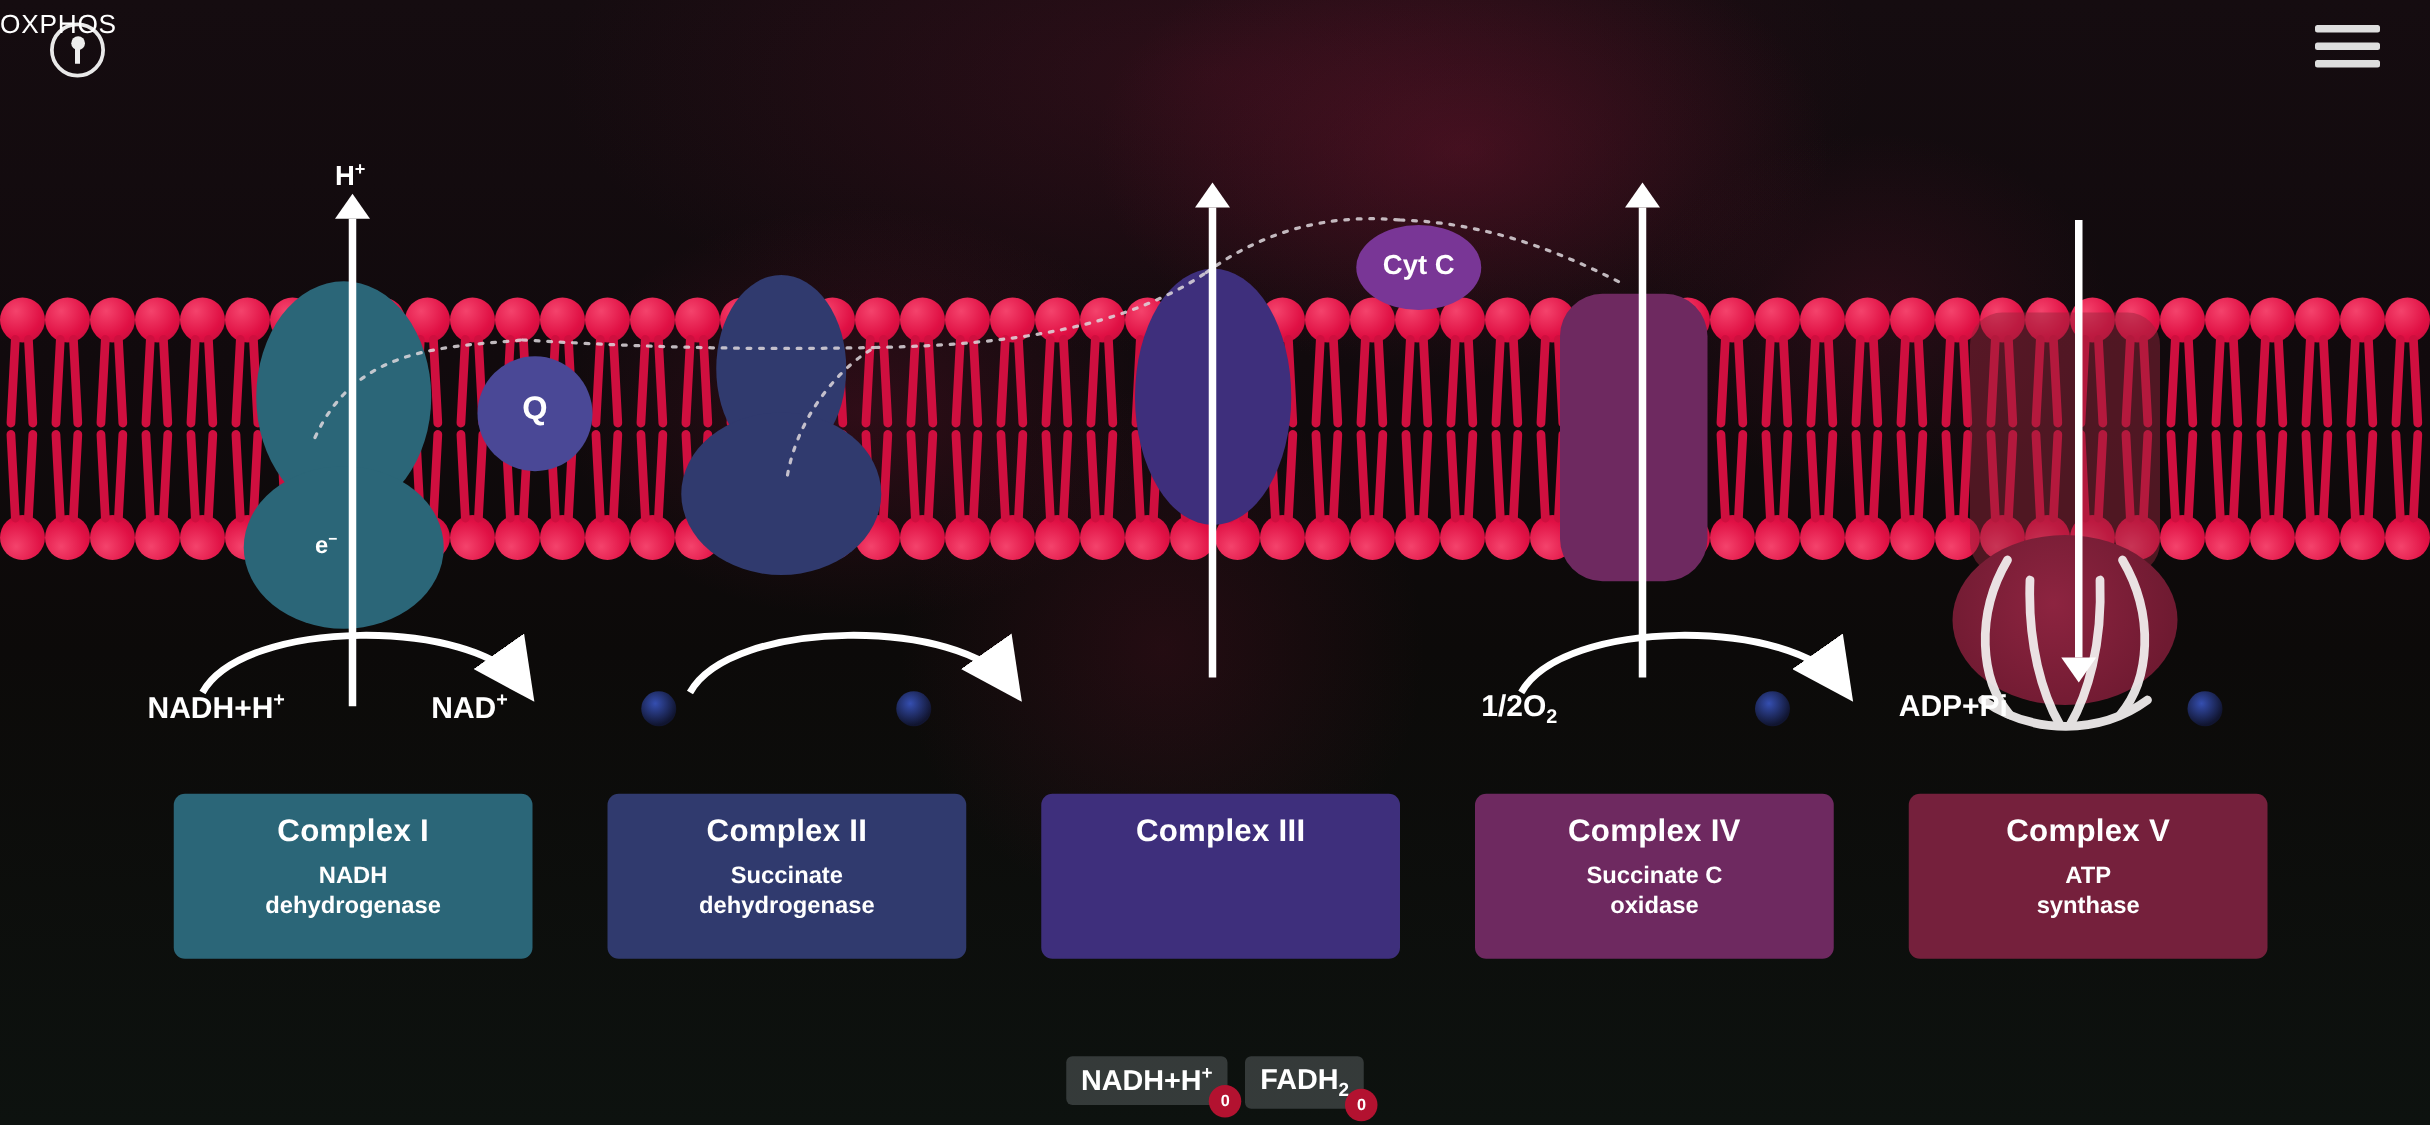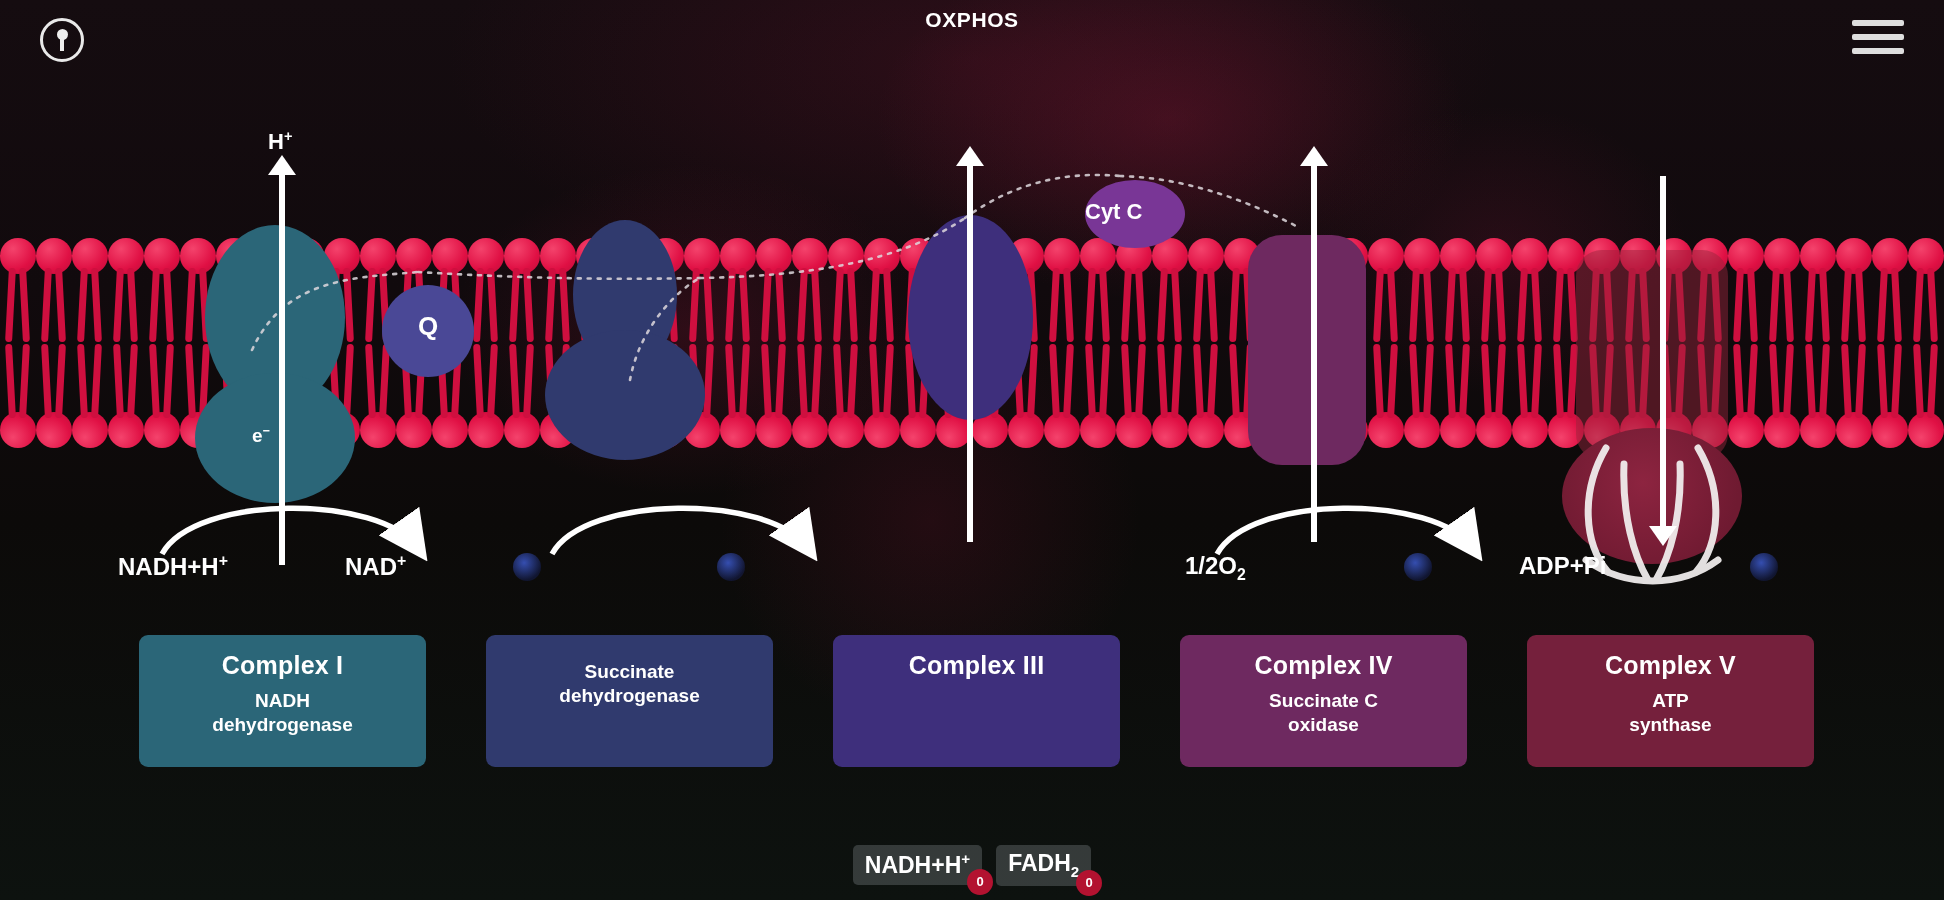--- a/index.html
+++ b/index.html
@@ -23,22 +23,22 @@
   .topbar{position:absolute;top:0;left:0;width:1944px;height:66px;z-index:40;}
   .info-btn{
     position:absolute;left:40px;top:18px;width:44px;height:44px;border-radius:50%;
     border:3.5px solid #e9e9e9;display:flex;align-items:center;justify-content:center;
     cursor:pointer;background:transparent;
   }
   .info-btn .key{position:relative;width:11px;height:22px;}
   .info-btn .key:before{content:"";position:absolute;left:0;top:0;width:11px;height:11px;border-radius:50%;background:#ededed;}
   .info-btn .key:after{content:"";position:absolute;left:3.6px;top:8px;width:4px;height:14px;background:#ededed;}
   .app-title{
-    position:absolute;left:0;right:0;top:8px;text-align:center;color:#fff;
-    font-size:21px;font-weight:700;letter-spacing:.6px;
+    position:absolute;left:0;right:0;top:8px;text-align:left;color:#fff;
+    font-size:21px;font-weight:400;letter-spacing:.6px;
   }
   .menu-btn{position:absolute;right:40px;top:20px;width:52px;height:40px;cursor:pointer;}
   .menu-btn i{display:block;height:6px;border-radius:2px;background:#dedede;margin-bottom:8px;}
   .menu-btn i:last-child{margin-bottom:0;}
 
   
   .membrane{position:absolute;left:0;top:238px;width:1944px;height:210px;z-index:10;}
   .leaf{position:absolute;left:0;width:1944px;height:105px;}
   .leaf.top{top:0;}
   .leaf.bot{top:105px;}
@@ -69,21 +69,21 @@
   
   #cx2{left:545px;top:330px;width:160px;height:140px;}
   #cx2 .b1{left:0;top:0;width:160px;height:130px;background:rgba(55,62,130,.9);}
   #cx2 .b2{left:28px;top:-110px;width:104px;height:150px;background:rgba(70,58,128,.55);}
   
   #cx3{left:908px;top:215px;width:125px;height:205px;}
   #cx3 .b1{left:0;top:0;width:125px;height:205px;background:rgba(98,78,170,.88);}
   
   #cytc{left:1085px;top:180px;width:100px;height:68px;z-index:18;}
   #cytc .b1{left:0;top:0;width:100px;height:68px;background:rgba(121,54,150,.95);}
-  #cytc .lbl{position:absolute;left:0;top:19px;width:100px;color:#fff;font-size:22px;font-weight:700;}
+  #cytc .lbl{position:absolute;left:0;top:19px;width:100px;text-align:center;color:#fff;font-size:22px;font-weight:700;}
   
   #cx4{left:1248px;top:235px;width:118px;height:230px;}
   #cx4 .b1{left:0;top:0;width:118px;height:230px;border-radius:34px;background:rgba(124,52,122,.88);}
   
   #cx5{left:1562px;top:250px;width:180px;height:330px;}
   #cx5 .stalk{position:absolute;left:14px;top:0;width:152px;height:210px;border-radius:26px;background:rgba(150,38,60,.48);}
   #cx5 .head{position:absolute;left:0;top:178px;width:180px;height:136px;border-radius:50%;
     background:radial-gradient(circle at 45% 40%,#8d2440,#6f1a31 75%);}
   #cx5 svg{position:absolute;left:0;top:170px;}
 
@@ -806,20 +806,21 @@
 
   <div class="legend">
     <div class="lg" id="lg1" style="background: rgb(43, 102, 120);">
       <div class="t">Complex I</div>
       <div class="s">
         <span>NADH</span><br>
         <span>dehydrogenase</span>
       </div>
     </div>
     <div class="lg" id="lg2" style="background: rgb(48, 58, 110);">
+      <div class="t">Complex II</div>
       <div class="s">
         <span>Succinate</span><br>
         <span>dehydrogenase</span>
       </div>
     </div>
     <div class="lg" id="lg3" style="background: rgb(62, 47, 124);">
       <div class="t">Complex III</div>
     </div>
     <div class="lg" id="lg4" style="background: rgb(110, 41, 96);">
       <div class="t">Complex IV</div>

